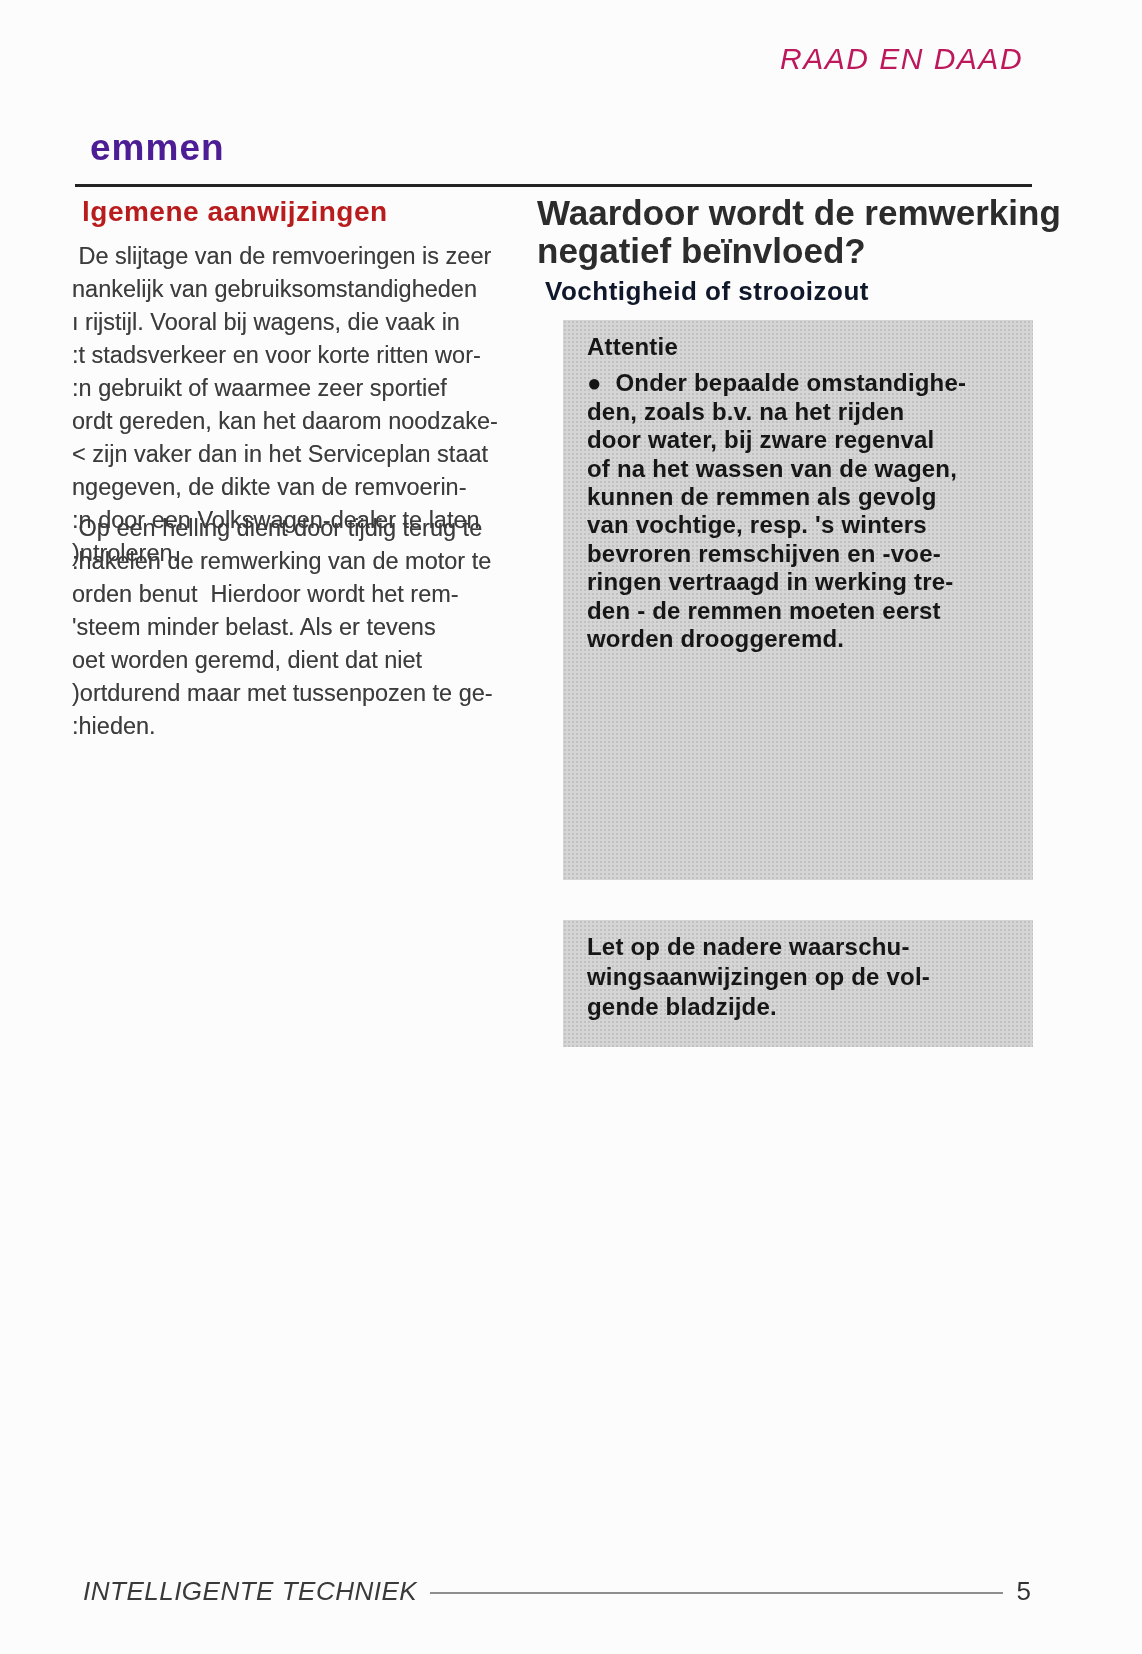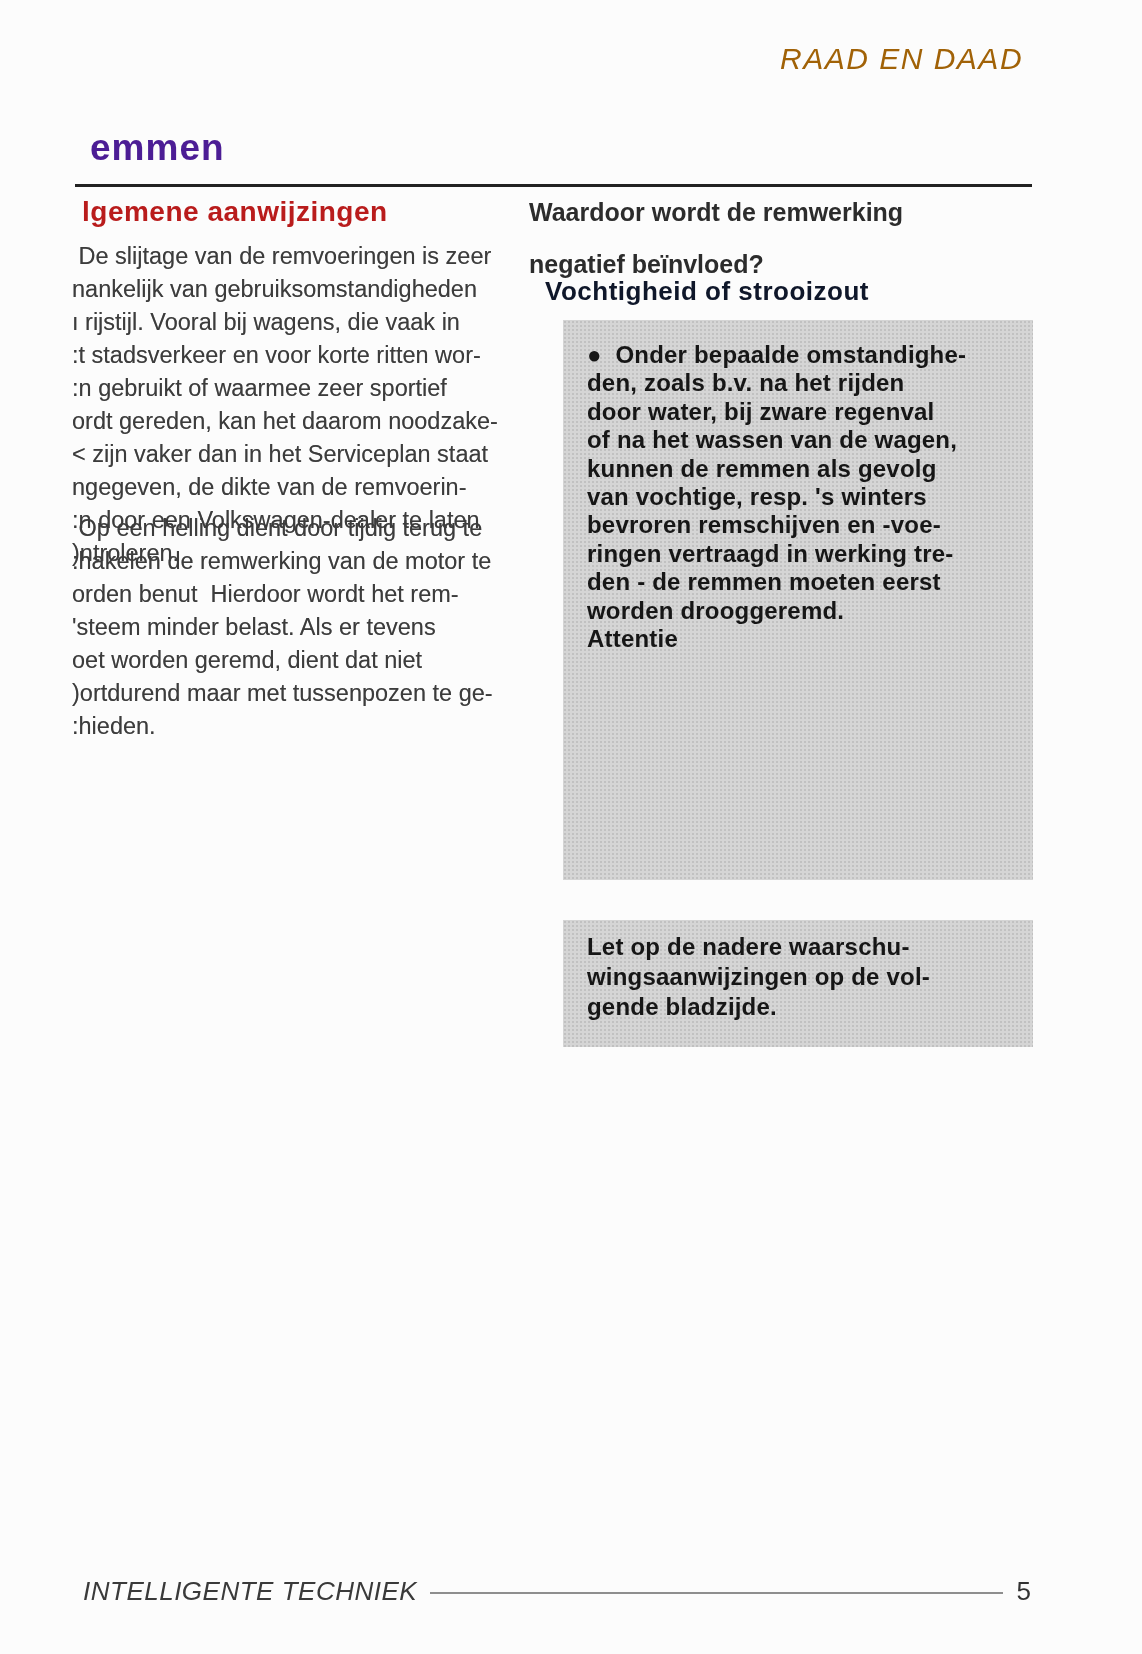--- a/index.html
+++ b/index.html
@@ -10,21 +10,21 @@
     background:#fcfcfc;
     font-family:"Liberation Sans", sans-serif;
     color:#2e2e2e;
     overflow:hidden;
   }
   .pre{white-space:pre;}
   
   .header-right{
     position:absolute;top:42px;left:780px;
     font-size:30px;font-style:italic;font-weight:400;
-    color:#a16207;letter-spacing:1.5px;
+    color:#be185d;letter-spacing:1.5px;
   }
   
   .page-title{
     position:absolute;top:120px;left:83px;margin:7px;
     font-size:37px;font-weight:700;color:#4c1d95;letter-spacing:1px;
   }
   .title-rule{
     position:absolute;top:184px;left:75px;width:957px;height:3px;
     background:#222;
   }
@@ -35,22 +35,22 @@
   }
   .body-par{
     position:absolute;left:72px;margin:0;
     font-size:23.5px;line-height:33px;font-weight:400;color:#3c3c3c;
     text-shadow:0 0 0.5px rgba(60,60,60,0.45);
   }
   .par-1{top:240px;}
   .par-2{top:512px;}
   
   .right-heading{
-    position:absolute;top:186px;left:529px;margin:0;
-    font-size:25px;line-height:52px;font-weight:700;color:#2c2c2c;
+    position:absolute;top:186px;left:529px;margin:8px;
+    font-size:35px;line-height:38px;font-weight:700;color:#2c2c2c;
   }
   .right-subheading{
     position:absolute;top:276px;left:545px;margin:0;
     font-size:26px;font-weight:700;color:#0f172a;letter-spacing:0.5px;
   }
   .graybox{
     position:absolute;left:563px;width:470px;
     box-sizing:border-box;
     background-color:#d5d5d5;
     background-image:radial-gradient(rgba(140,140,140,0.28) 1px, transparent 1.2px);
@@ -111,31 +111,31 @@
 )ortdurend maar met tussenpozen te ge-
 :hieden.</p>
   </section>
 
   <section>
     <h2 class="right-heading pre">Waardoor wordt de remwerking
 negatief beïnvloed?</h2>
     <h3 class="right-subheading">Vochtigheid of strooizout</h3>
 
     <div class="graybox attention-box" style="background-color: rgb(213, 213, 213);">
+      <div class="boxline pre">Attentie</div>
       <div class="boxline bullet pre">●  Onder bepaalde omstandighe-
 den, zoals b.v. na het rijden
 door water, bij zware regenval
 of na het wassen van de wagen,
 kunnen de remmen als gevolg
 van vochtige, resp. 's winters
 bevroren remschijven en -voe-
 ringen vertraagd in werking tre-
 den - de remmen moeten eerst
 worden drooggeremd.</div>
-      <div class="boxline pre">Attentie</div>
     </div>
 
     <div class="graybox note-box pre" style="background-color: rgb(213, 213, 213);">Let op de nadere waarschu-
 wingsaanwijzingen op de vol-
 gende bladzijde.</div>
   </section>
 
   <footer class="footer">
     <span class="footer-text">INTELLIGENTE TECHNIEK</span>
     <span class="footer-rule"></span>

